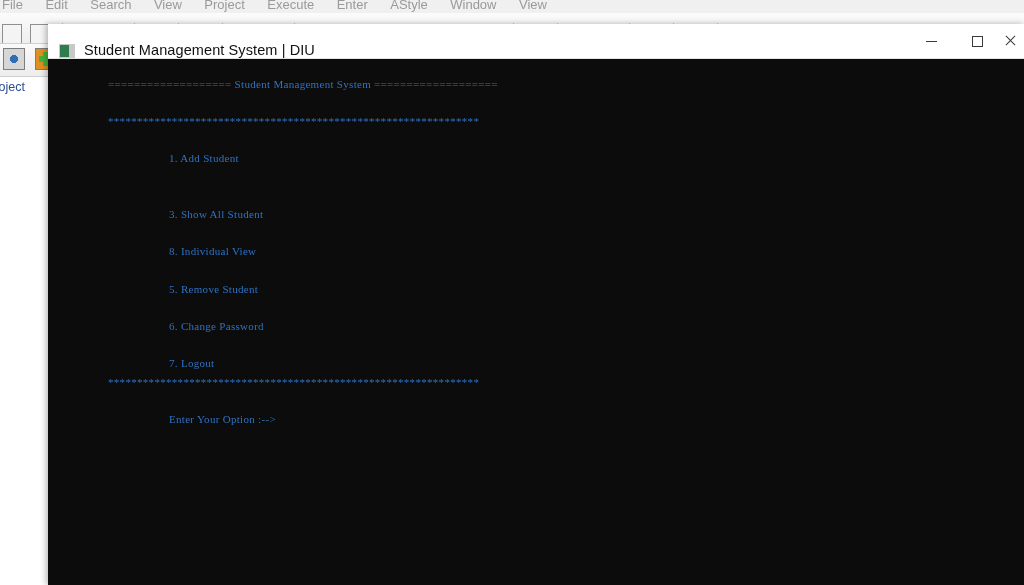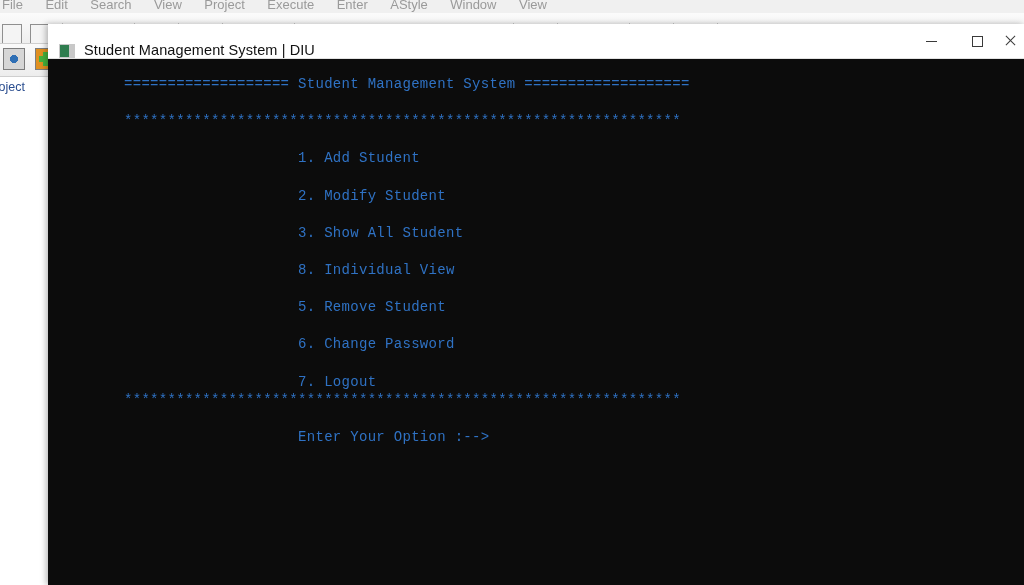--- a/index.html
+++ b/index.html
@@ -258,27 +258,26 @@
     font-size: 15px;
     line-height: 1;
     color: #2f72c4;
     padding-top: 16px;
     box-sizing: border-box;
   }
 
   .cline {
     white-space: pre;
     color: #2f72c4;
-    font-family: Liberation Mono, monospace;
-    font-size: 14px;
+    font-family: Liberation Serif, serif;
+    font-size: 11px;
     height: 18.6px;
     line-height: 18.6px;
     padding-left: 60px;
     letter-spacing: 0.3px;
-    margin-left: 16px;
   }
   .cline.blank { color: transparent; }
   .cline.rule { letter-spacing: 0.3px; }
 </style>
 </head>
 <body>
 
 <div id="screen">
 
   <div class="ide">
@@ -361,21 +360,20 @@
       </div>
     </div>
 
     <div class="console-body">
       <div class="cline">=================== Student Management System ===================</div>
       <div class="cline blank"></div>
       <div class="cline rule">****************************************************************</div>
       <div class="cline blank"></div>
       <div class="cline">                    1. Add Student</div>
       <div class="cline blank"></div>
-      <div class="cline">                    2. Modify Student</div>
       <div class="cline blank"></div>
       <div class="cline">                    3. Show All Student</div>
       <div class="cline blank"></div>
       <div class="cline">                    8. Individual View</div>
       <div class="cline blank"></div>
       <div class="cline">                    5. Remove Student</div>
       <div class="cline blank"></div>
       <div class="cline">                    6. Change Password</div>
       <div class="cline blank"></div>
       <div class="cline">                    7. Logout</div>

